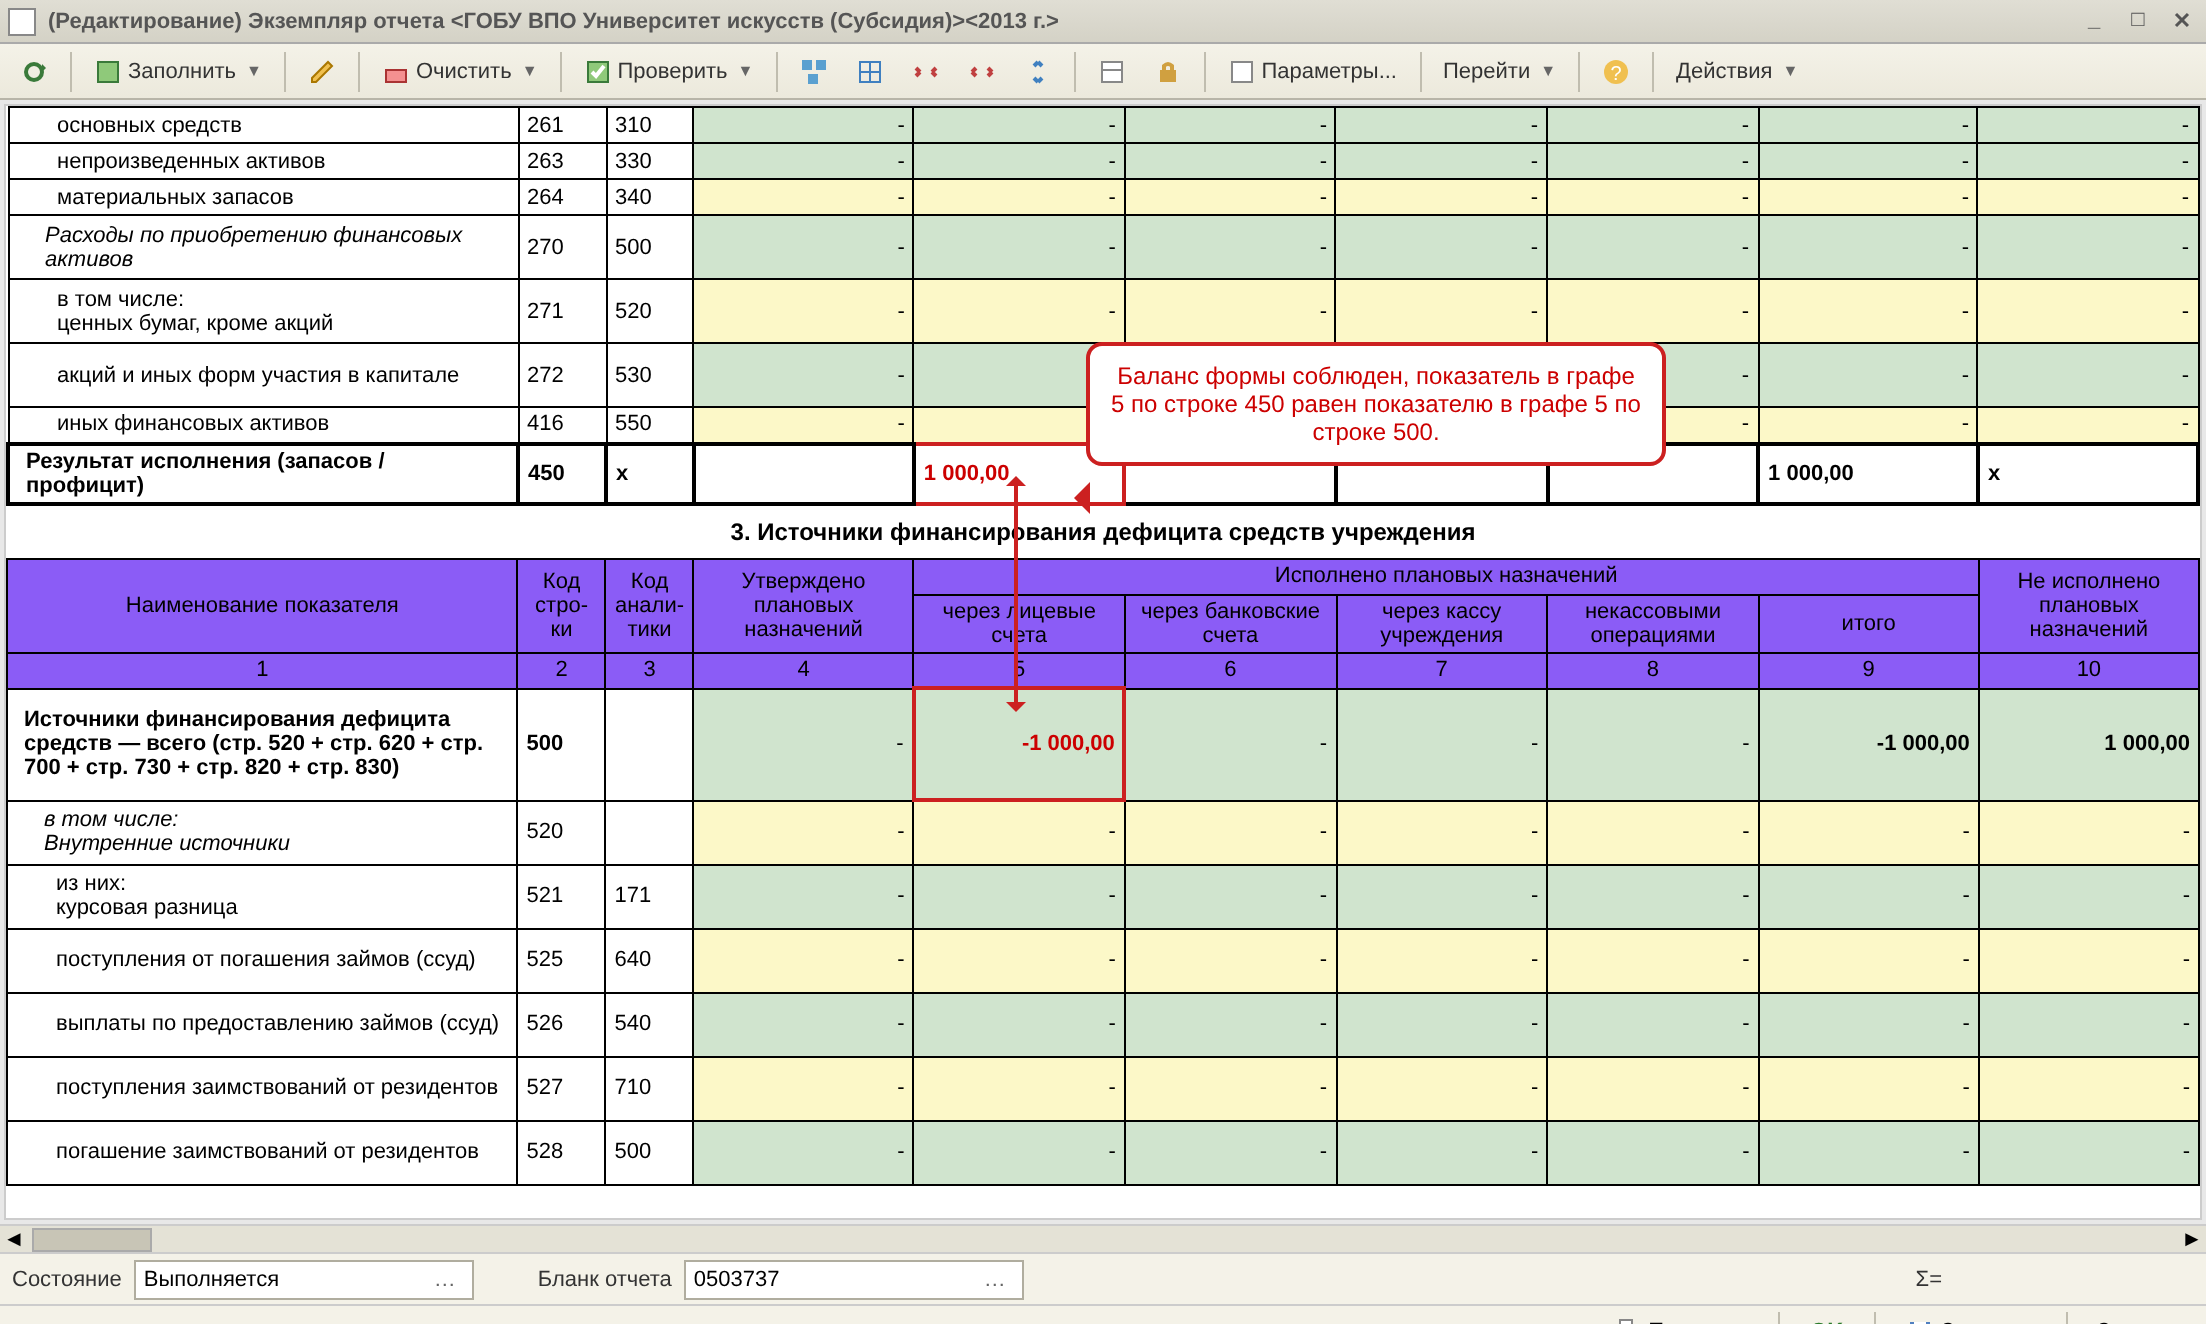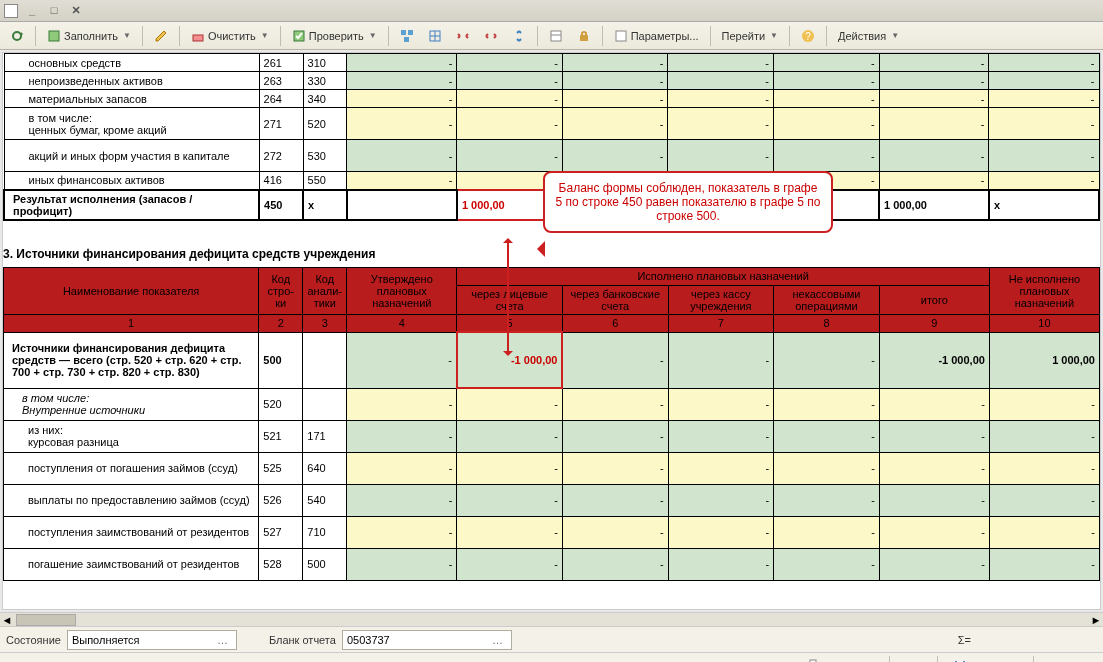--- a/index.html
+++ b/index.html
@@ -12,37 +12,37 @@
 .win-btn { width: 16px; height: 14px; cursor: pointer; color: #555; text-align: center; font-weight: bold; }
 
 .toolbar { background: linear-gradient(#f4f2e8, #ece9dc); height: 28px; display: flex; align-items: center; padding: 0 4px; border-bottom: 1px solid #b8b5a8; gap: 2px; }
 .tb-btn { display: inline-flex; align-items: center; gap: 3px; padding: 2px 5px; border: 1px solid transparent; border-radius: 3px; cursor: pointer; color: #333; }
 .tb-sep { width: 1px; height: 20px; background: #c0bdaf; margin: 0 3px; }
 .dd-arrow { font-size: 8px; color: #666; margin-left: 2px; }
 
 .workspace { background: #fff; margin: 2px; height: 558px; overflow: auto; border: 1px solid #ccc; position: relative; }
 .report-table { border-collapse: collapse; width: 100%; table-layout: fixed; }
 .report-table td, .report-table th { border: 1px solid #000; padding: 2px 4px; font-size: 11px; vertical-align: middle; height: 18px; }
-.report-table th { font-weight: normal; text-align: center; background: #b91c1c; }
+.report-table th { font-weight: normal; text-align: center; background: #8b5cf6; }
 .col-name { width: 232px; }
 .col-code { width: 40px; text-align: center; }
 .col-anal { width: 40px; text-align: center; }
 .col-data { width: 96px; text-align: right; }
 .col-data-wide { width: 100px; text-align: right; }
 
 .row-green td.dc { background: #d0e4ce; }
 .row-yellow td.dc { background: #fcf8c8; }
 .row-bold td, .row-bold th { font-weight: bold; border-width: 2px; }
 .indent1 { padding-left: 18px !important; font-style: italic; }
 .indent2 { padding-left: 24px !important; }
 .indent0 { padding-left: 8px !important; }
 
 .highlight { border: 2px solid #cc2020 !important; color: #c00; font-weight: bold; }
 
-.section-title { font-weight: bold; padding: 26px 0 6px; font-size: 12px; }
+.section-title { text-align: center; font-weight: bold; padding: 6px 0 6px; font-size: 12px; }
 
 .callout { position: absolute; left: 540px; top: 118px; width: 290px; background: #fff; border: 2px solid #cc2020; border-radius: 8px; padding: 8px 10px; text-align: center; font-size: 12px; color: #c00; z-index: 10; }
 .callout::after { content: ''; position: absolute; left: -16px; top: 68px; width: 0; height: 0; border: 8px solid transparent; border-right-color: #cc2020; }
 .arrow-line { position: absolute; left: 504px; top: 186px; width: 2px; height: 116px; background: #cc2020; z-index: 5; }
 .arrow-line::before { content: ''; position: absolute; top: -6px; left: -4px; border: 5px solid transparent; border-bottom-color: #cc2020; }
 .arrow-line::after { content: ''; position: absolute; bottom: -6px; left: -4px; border: 5px solid transparent; border-top-color: #cc2020; }
 
 .status-bar { background: #f4f2e8; height: 26px; display: flex; align-items: center; padding: 0 6px; gap: 6px; border-top: 1px solid #ccc; }
 .status-label { color: #333; }
 .status-input { flex: 0 0 auto; background: #fff; border: 1px solid #b0ad9f; padding: 2px 4px; height: 20px; display: flex; align-items: center; justify-content: space-between; }
@@ -57,20 +57,21 @@
 td.tc { text-align: left; }
 
 .hscroll { height: 14px; background: #e4e2d6; border-top: 1px solid #ccc; display: flex; align-items: center; }
 .hscroll-thumb { height: 12px; background: #c8c5b6; border: 1px solid #aaa; }
 </style>
 </head>
 <body>
 
 <div class="titlebar">
   <span class="titlebar-icon"></span>
+  <span class="titlebar-text">(Редактирование) Экземпляр отчета &lt;ГОБУ ВПО Университет искусств (Субсидия)&gt;&lt;2013 г.&gt;</span>
   <div class="win-controls">
     <span class="win-btn">_</span>
     <span class="win-btn">□</span>
     <span class="win-btn">✕</span>
   </div>
 </div>
 
 <div class="toolbar">
   <span class="tb-btn">
       <svg class="icon-svg">
@@ -220,20 +221,32 @@
           <td class="dc" style="text-align:right">-</td>
           <td class="dc" style="text-align:right">-</td>
           <td class="dc" style="text-align:right">-</td>
           <td class="dc" style="text-align:right;">-</td>
           <td class="dc" style="text-align:right;">-</td>
         </tr>
         <tr class="row-yellow">
           <td class="indent2" style="height:18px;;white-space:pre-line">материальных запасов</td>
           <td class="tc" style="">264</td>
           <td class="tc">340</td>
+          <td class="dc" style="text-align:right">-</td>
+          <td class="dc" style="text-align:right;">-</td>
+          <td class="dc" style="text-align:right">-</td>
+          <td class="dc" style="text-align:right">-</td>
+          <td class="dc" style="text-align:right">-</td>
+          <td class="dc" style="text-align:right;">-</td>
+          <td class="dc" style="text-align:right;">-</td>
+        </tr>
+        <tr class="row-green">
+          <td class="indent1" style="height:32px;font-style:italic;;white-space:pre-line">Расходы по приобретению финансовых активов</td>
+          <td class="tc" style="">270</td>
+          <td class="tc">500</td>
           <td class="dc" style="text-align:right">-</td>
           <td class="dc" style="text-align:right;">-</td>
           <td class="dc" style="text-align:right">-</td>
           <td class="dc" style="text-align:right">-</td>
           <td class="dc" style="text-align:right">-</td>
           <td class="dc" style="text-align:right;">-</td>
           <td class="dc" style="text-align:right;">-</td>
         </tr>
         <tr class="row-yellow">
           <td class="indent2" style="height:32px;;white-space:pre-line">в том числе:

